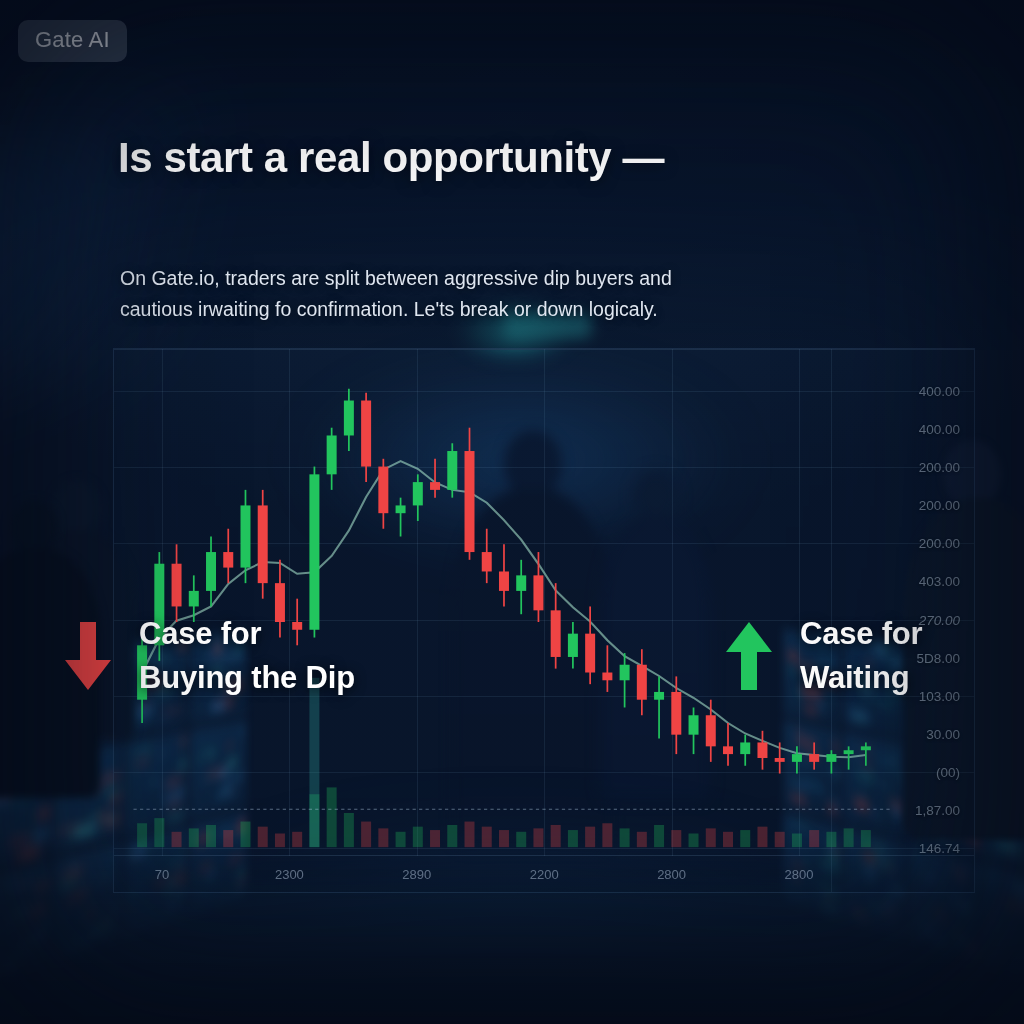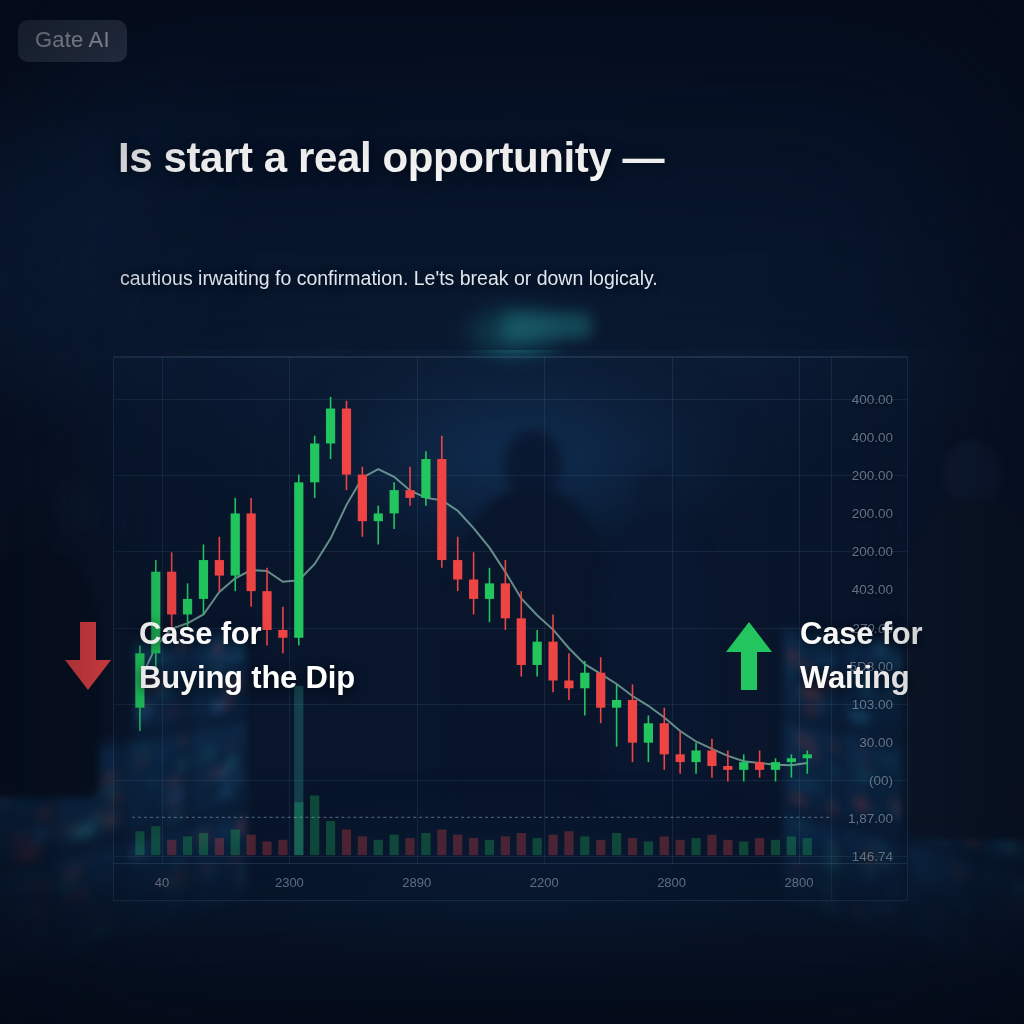--- a/index.html
+++ b/index.html
@@ -85,21 +85,21 @@
   .title .l2{display:block;}
   .subtitle{
     position:absolute;left:120px;top:243px;width:720px;
     color:#dfe6f0;font-size:19.5px;line-height:1.62;font-weight:400;
     text-shadow:0 1px 8px rgba(0,0,0,.6);
   }
   .subtitle .l2{display:block;}
 
   
   .chart-panel{
-    position:absolute;left:113px;top:356px;width:795px;height:545px;
+    position:absolute;left:113px;top:348px;width:862px;height:545px;
     border:1px solid rgba(120,170,220,.16);
     background:linear-gradient(180deg,rgba(12,32,60,.20),rgba(8,22,44,.30));
     overflow:hidden;
   }
   .gridline{position:absolute;background:rgba(140,185,230,.10);}
   .gridline.h{left:0;right:0;height:1px;}
   .gridline.v{top:0;bottom:0;width:1px;}
 
   .ylab{
     position:absolute;right:14px;color:rgba(200,218,238,.52);
@@ -540,20 +540,21 @@
 
   <div class="badge">
     <span>Gate AI</span>
   </div>
 
   <h1 class="title">
     <span>Is start a real opportunity —</span>
   </h1>
 
   <p class="subtitle">
+    <span>On Gate.io, traders are split between aggressive dip buyers and</span>
     <span class="l2">cautious irwaiting fo confirmation. Le'ts break or down logicaly.</span>
   </p>
 
   <div class="chart-panel">
     <div class="axis-top"></div>
     <div class="axis-bottom"></div>
     <div id="grid-layer">
         <div class="gridline h" style="top: 42px;"></div>
         <div class="gridline h" style="top: 118.167px;"></div>
         <div class="gridline h" style="top: 194.333px;"></div>
@@ -712,21 +713,21 @@
         <div class="ylab" style="top: 232.417px;">403.00</div>
         <div class="ylab" style="top: 270.5px; font-style: italic;">270.00</div>
         <div class="ylab" style="top: 308.583px;">5D8.00</div>
         <div class="ylab" style="top: 346.667px;">103.00</div>
         <div class="ylab" style="top: 384.75px;">30.00</div>
         <div class="ylab" style="top: 422.833px;">(00)</div>
         <div class="ylab" style="top: 460.917px;">1,87.00</div>
         <div class="ylab" style="top: 499px;">146.74</div>
       </div>
     <div id="xlabels">
-        <div class="xlab" style="left: 48px;">40</div>
+        <div class="xlab" style="left: 48px;">70</div>
         <div class="xlab" style="left: 175.4px;">2300</div>
         <div class="xlab" style="left: 302.8px;">2890</div>
         <div class="xlab" style="left: 430.2px;">2200</div>
         <div class="xlab" style="left: 557.6px;">2800</div>
         <div class="xlab" style="left: 685px;">2800</div>
       </div>
   </div>
 
   <div class="callout left">
     <svg class="arrow" viewBox="0 0 66 72">

